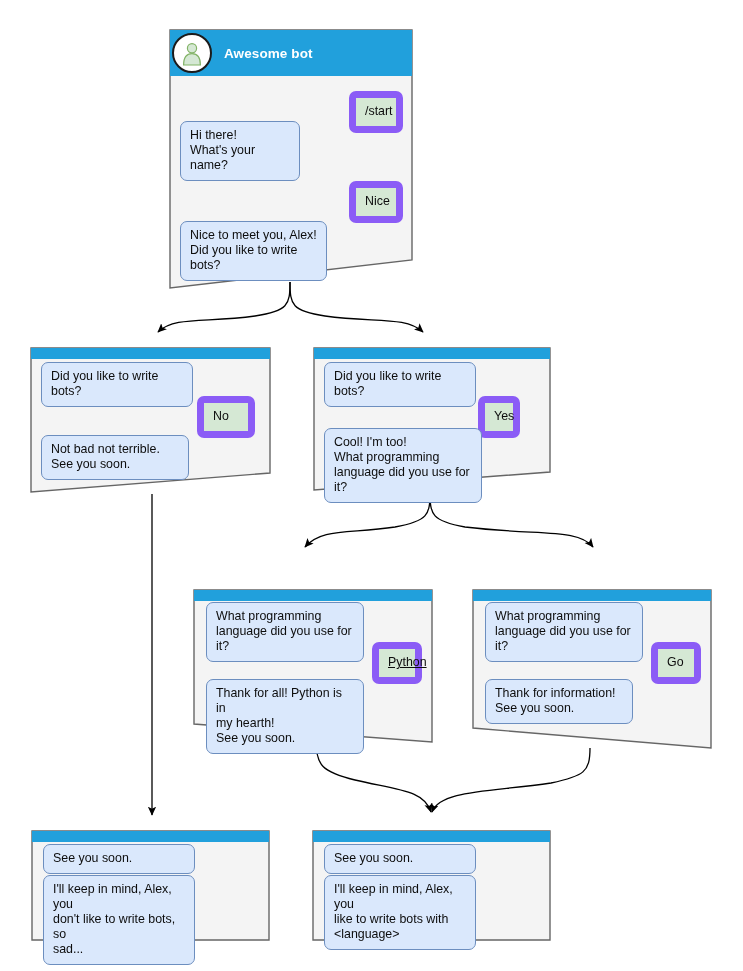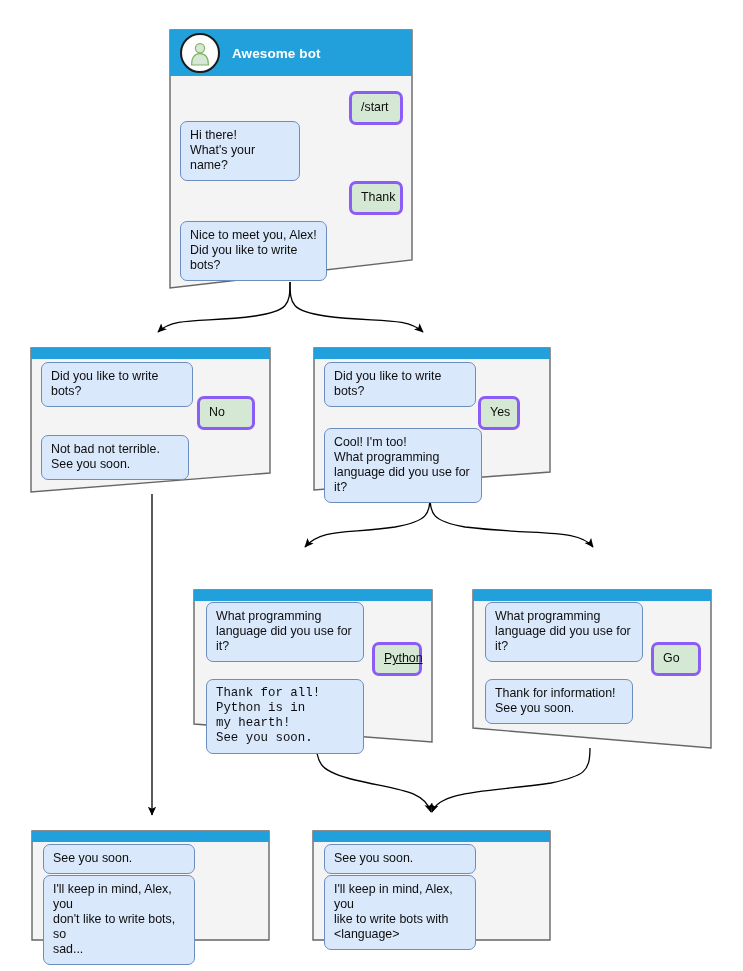--- a/index.html
+++ b/index.html
@@ -79,21 +79,21 @@
     padding: 6px 9px 7px 9px;
     white-space: pre-line;
     color: #0d0d0d;
   }
   .bubble.bot {
     background: #dae8fc;
     border: 1px solid #6c8ebf;
   }
   .bubble.user {
     background: #d5e8d4;
-    border: 3px solid #8b5cf6;
+    border: 7px solid #8b5cf6;
   }
 </style>
 </head>
 <body>
 
 <div id="canvas">
 
   <svg id="edges" viewBox="0 0 743 971" width="743" height="971">
     <defs>
       <marker id="arrowhead" markerWidth="8" markerHeight="8" refX="6.4" refY="3.2" orient="auto" markerUnits="strokeWidth">
@@ -115,34 +115,34 @@
 
     <path d="M 590,748 C 590,772 584,776 551,783 C 490,792 440,790 432,812" fill="none" stroke="#000000" stroke-width="1.3" marker-end="url(#arrowhead)"></path>
   </svg>
 
   <div class="card" style="left:168px; top:28px; width:246px; height:262px;">
     <svg class="card-shape" viewBox="0 0 246 262" preserveAspectRatio="none">
       <polygon points="2,2 244,2 244,232 2,260" fill="#f4f4f4" stroke="#666666" stroke-width="1.4"></polygon>
       <polygon points="2,2 244,2 244,48 2,48" fill="#21a0dc" stroke="none"></polygon>
     </svg>
     <div class="card-body">
-      <div class="card-header" style="left:2px; top:2px; width:242px; height:46px; padding-left:10px; gap:12px;">
+      <div class="card-header" style="left:2px; top:2px; width:242px; height:46px; padding-left:2px; gap:12px;">
         <div class="avatar">
           <svg width="26" height="26" viewBox="0 0 26 26">
             <circle cx="13" cy="8.2" r="4.6" fill="#d5e8d4" stroke="#82b366" stroke-width="1.2"></circle>
             <path d="M4.6,25 C4.6,16.6 8.4,13.6 13,13.6 C17.6,13.6 21.4,16.6 21.4,25 Z" fill="#d5e8d4" stroke="#82b366" stroke-width="1.2"></path>
           </svg>
         </div>
         <span class="card-title">Awesome bot</span>
       </div>
 
       <div class="bubble user" style="left:181px; top:63px; width:54px;">/start</div>
       <div class="bubble bot" style="left:12px; top:93px; width:120px;">Hi there!
 What's your name?</div>
-      <div class="bubble user" style="left:181px; top:153px; width:54px;">Thank</div>
+      <div class="bubble user" style="left:181px; top:153px; width:54px;">Nice</div>
       <div class="bubble bot" style="left:12px; top:193px; width:147px;">Nice to meet you, Alex!
 Did you like to write bots?</div>
     </div>
   </div>
 
   <div class="card" style="left:29px; top:346px; width:243px; height:148px;">
     <svg class="card-shape" viewBox="0 0 243 148" preserveAspectRatio="none">
       <polygon points="2,2 241,2 241,127 2,146" fill="#f4f4f4" stroke="#666666" stroke-width="1.4"></polygon>
       <polygon points="2,2 241,2 241,13 2,13" fill="#21a0dc" stroke="none"></polygon>
     </svg>
@@ -170,21 +170,21 @@
 
   <div class="card" style="left:192px; top:588px; width:242px; height:156px;">
     <svg class="card-shape" viewBox="0 0 242 156" preserveAspectRatio="none">
       <polygon points="2,2 240,2 240,154 2,136" fill="#f4f4f4" stroke="#666666" stroke-width="1.4"></polygon>
       <polygon points="2,2 240,2 240,13 2,13" fill="#21a0dc" stroke="none"></polygon>
     </svg>
     <div class="card-body">
       <div class="bubble bot" style="left:14px; top:14px; width:158px;">What programming
 language did you use for it?</div>
       <div class="bubble user" style="left:180px; top:54px; width:50px;text-decoration:underline;">Python</div>
-      <div class="bubble bot" style="left:14px; top:91px; width:158px;font-family:Liberation Mono, monospace;">Thank for all! Python is in
+      <div class="bubble bot" style="left:14px; top:91px; width:158px;">Thank for all! Python is in
 my hearth!
 See you soon.</div>
     </div>
   </div>
 
   <div class="card" style="left:471px; top:588px; width:242px; height:162px;">
     <svg class="card-shape" viewBox="0 0 242 162" preserveAspectRatio="none">
       <polygon points="2,2 240,2 240,160 2,140" fill="#f4f4f4" stroke="#666666" stroke-width="1.4"></polygon>
       <polygon points="2,2 240,2 240,13 2,13" fill="#21a0dc" stroke="none"></polygon>
     </svg>

